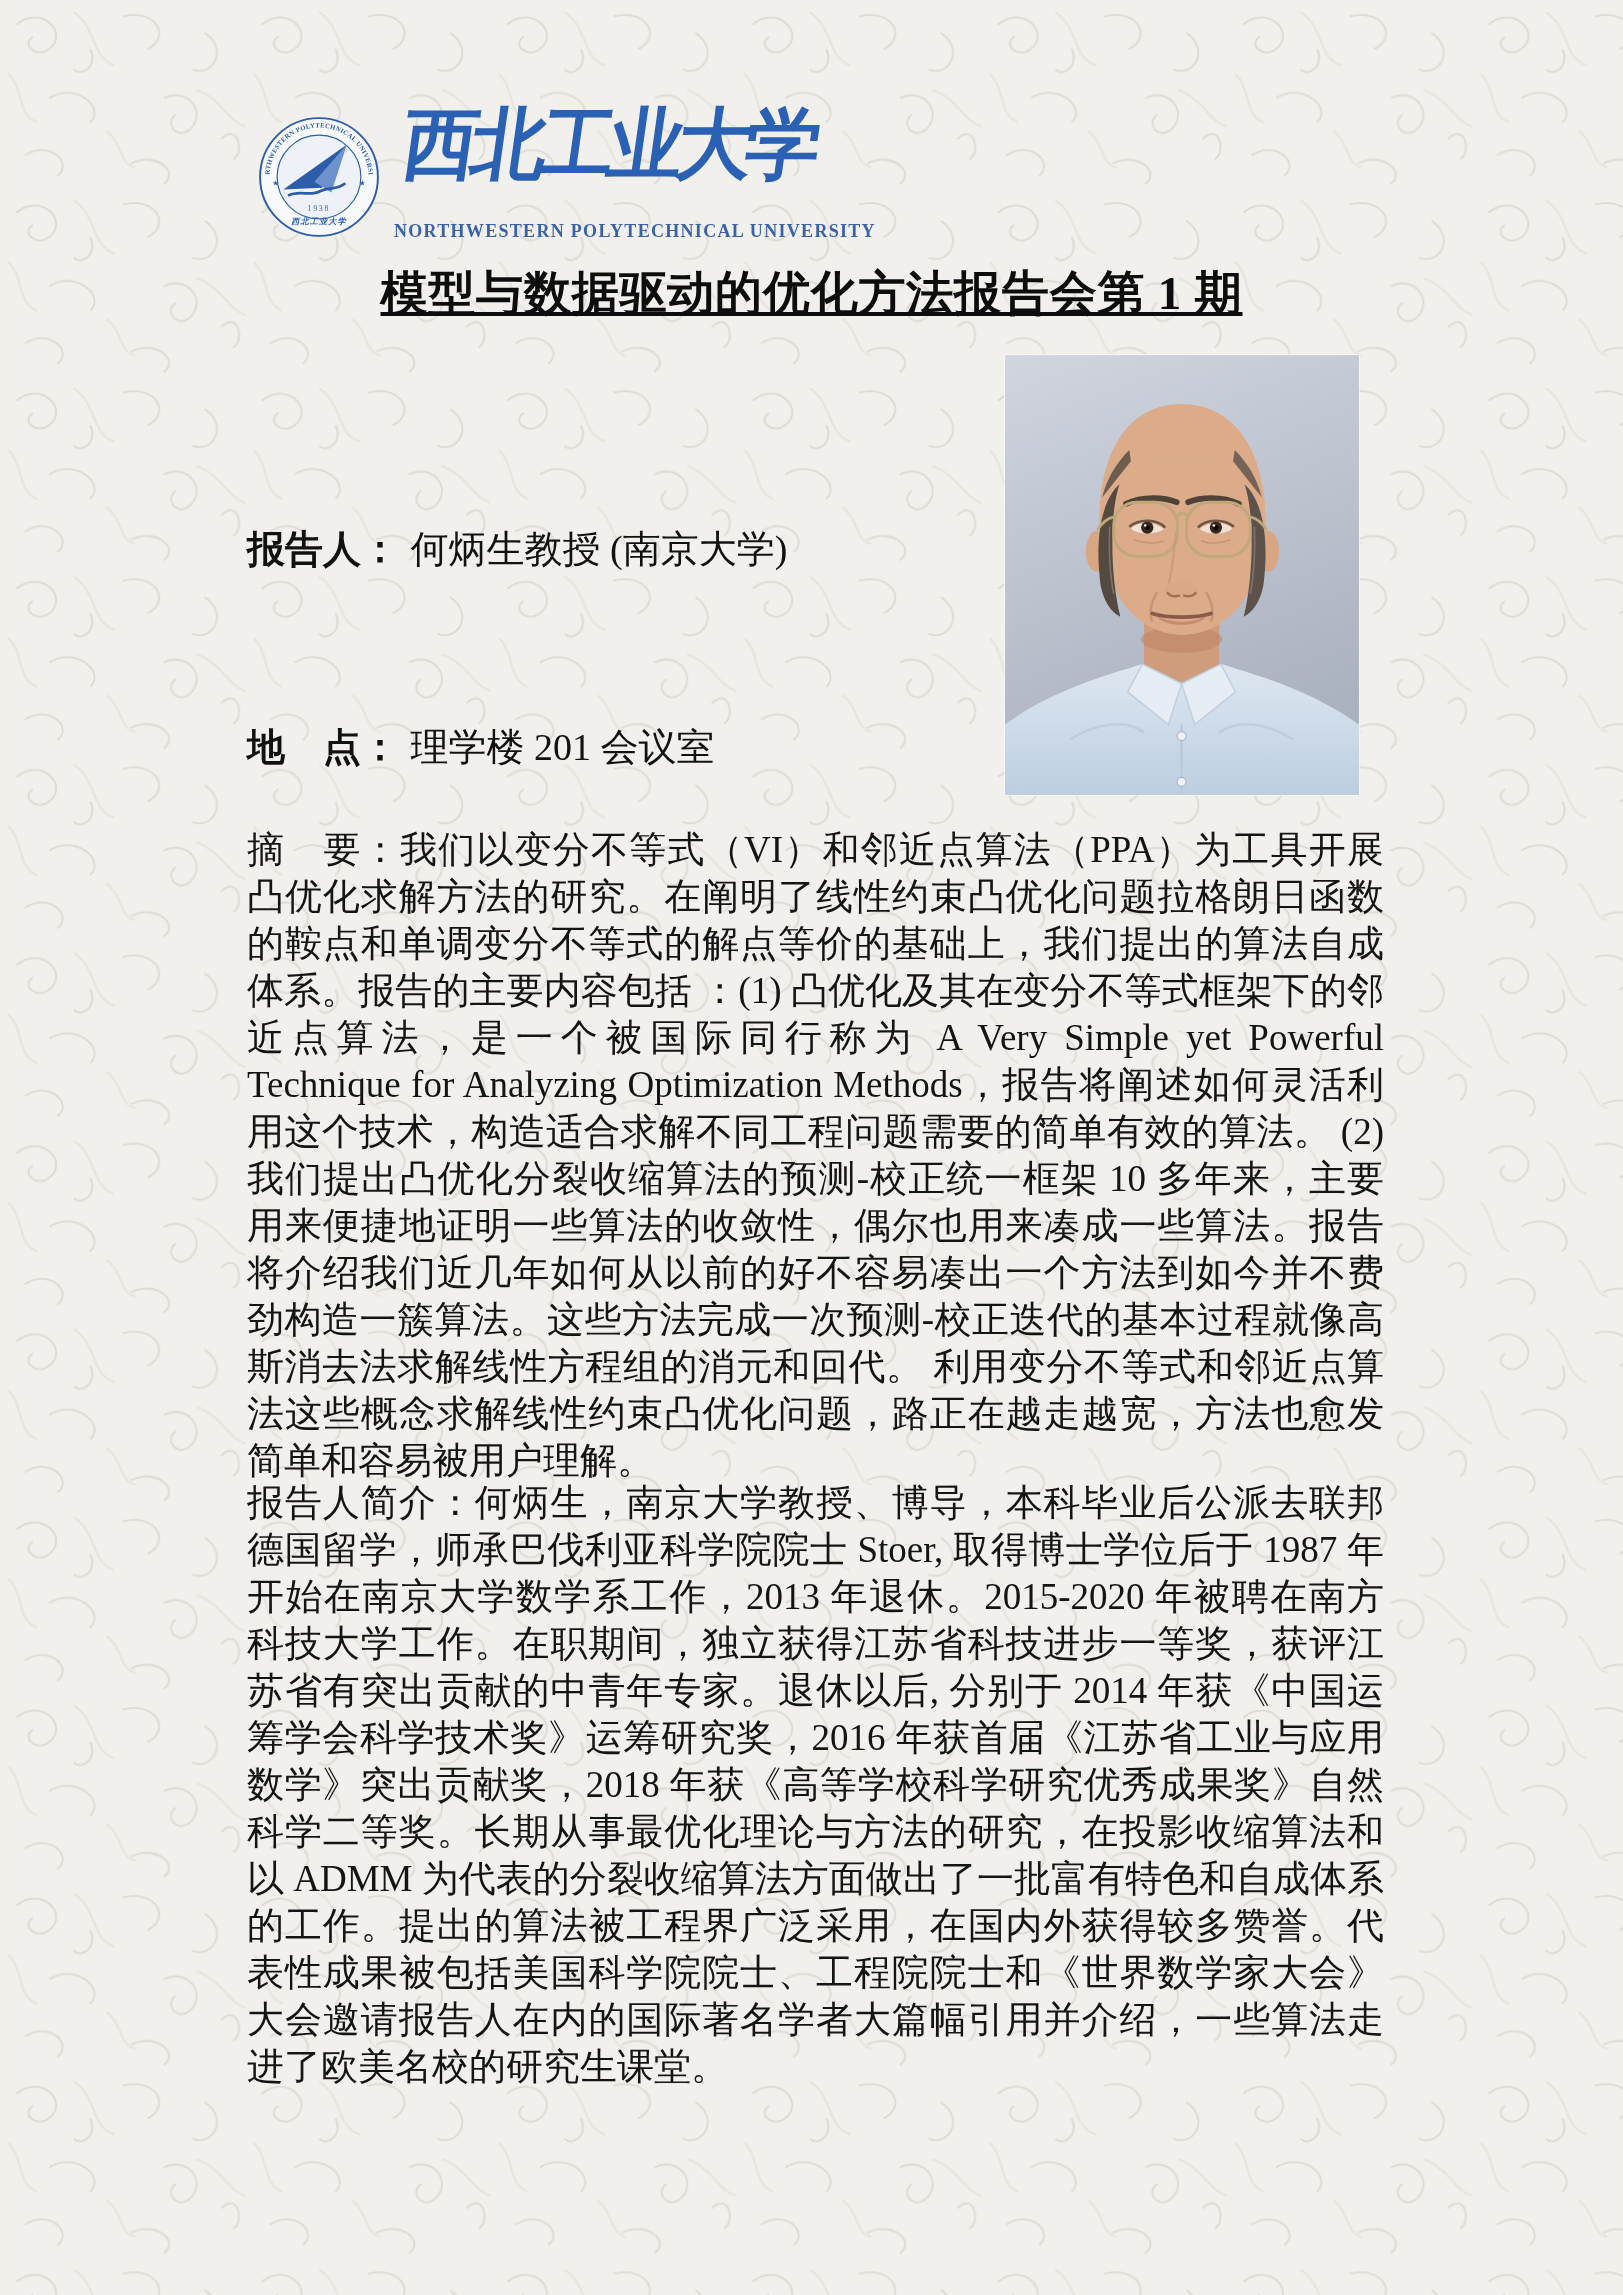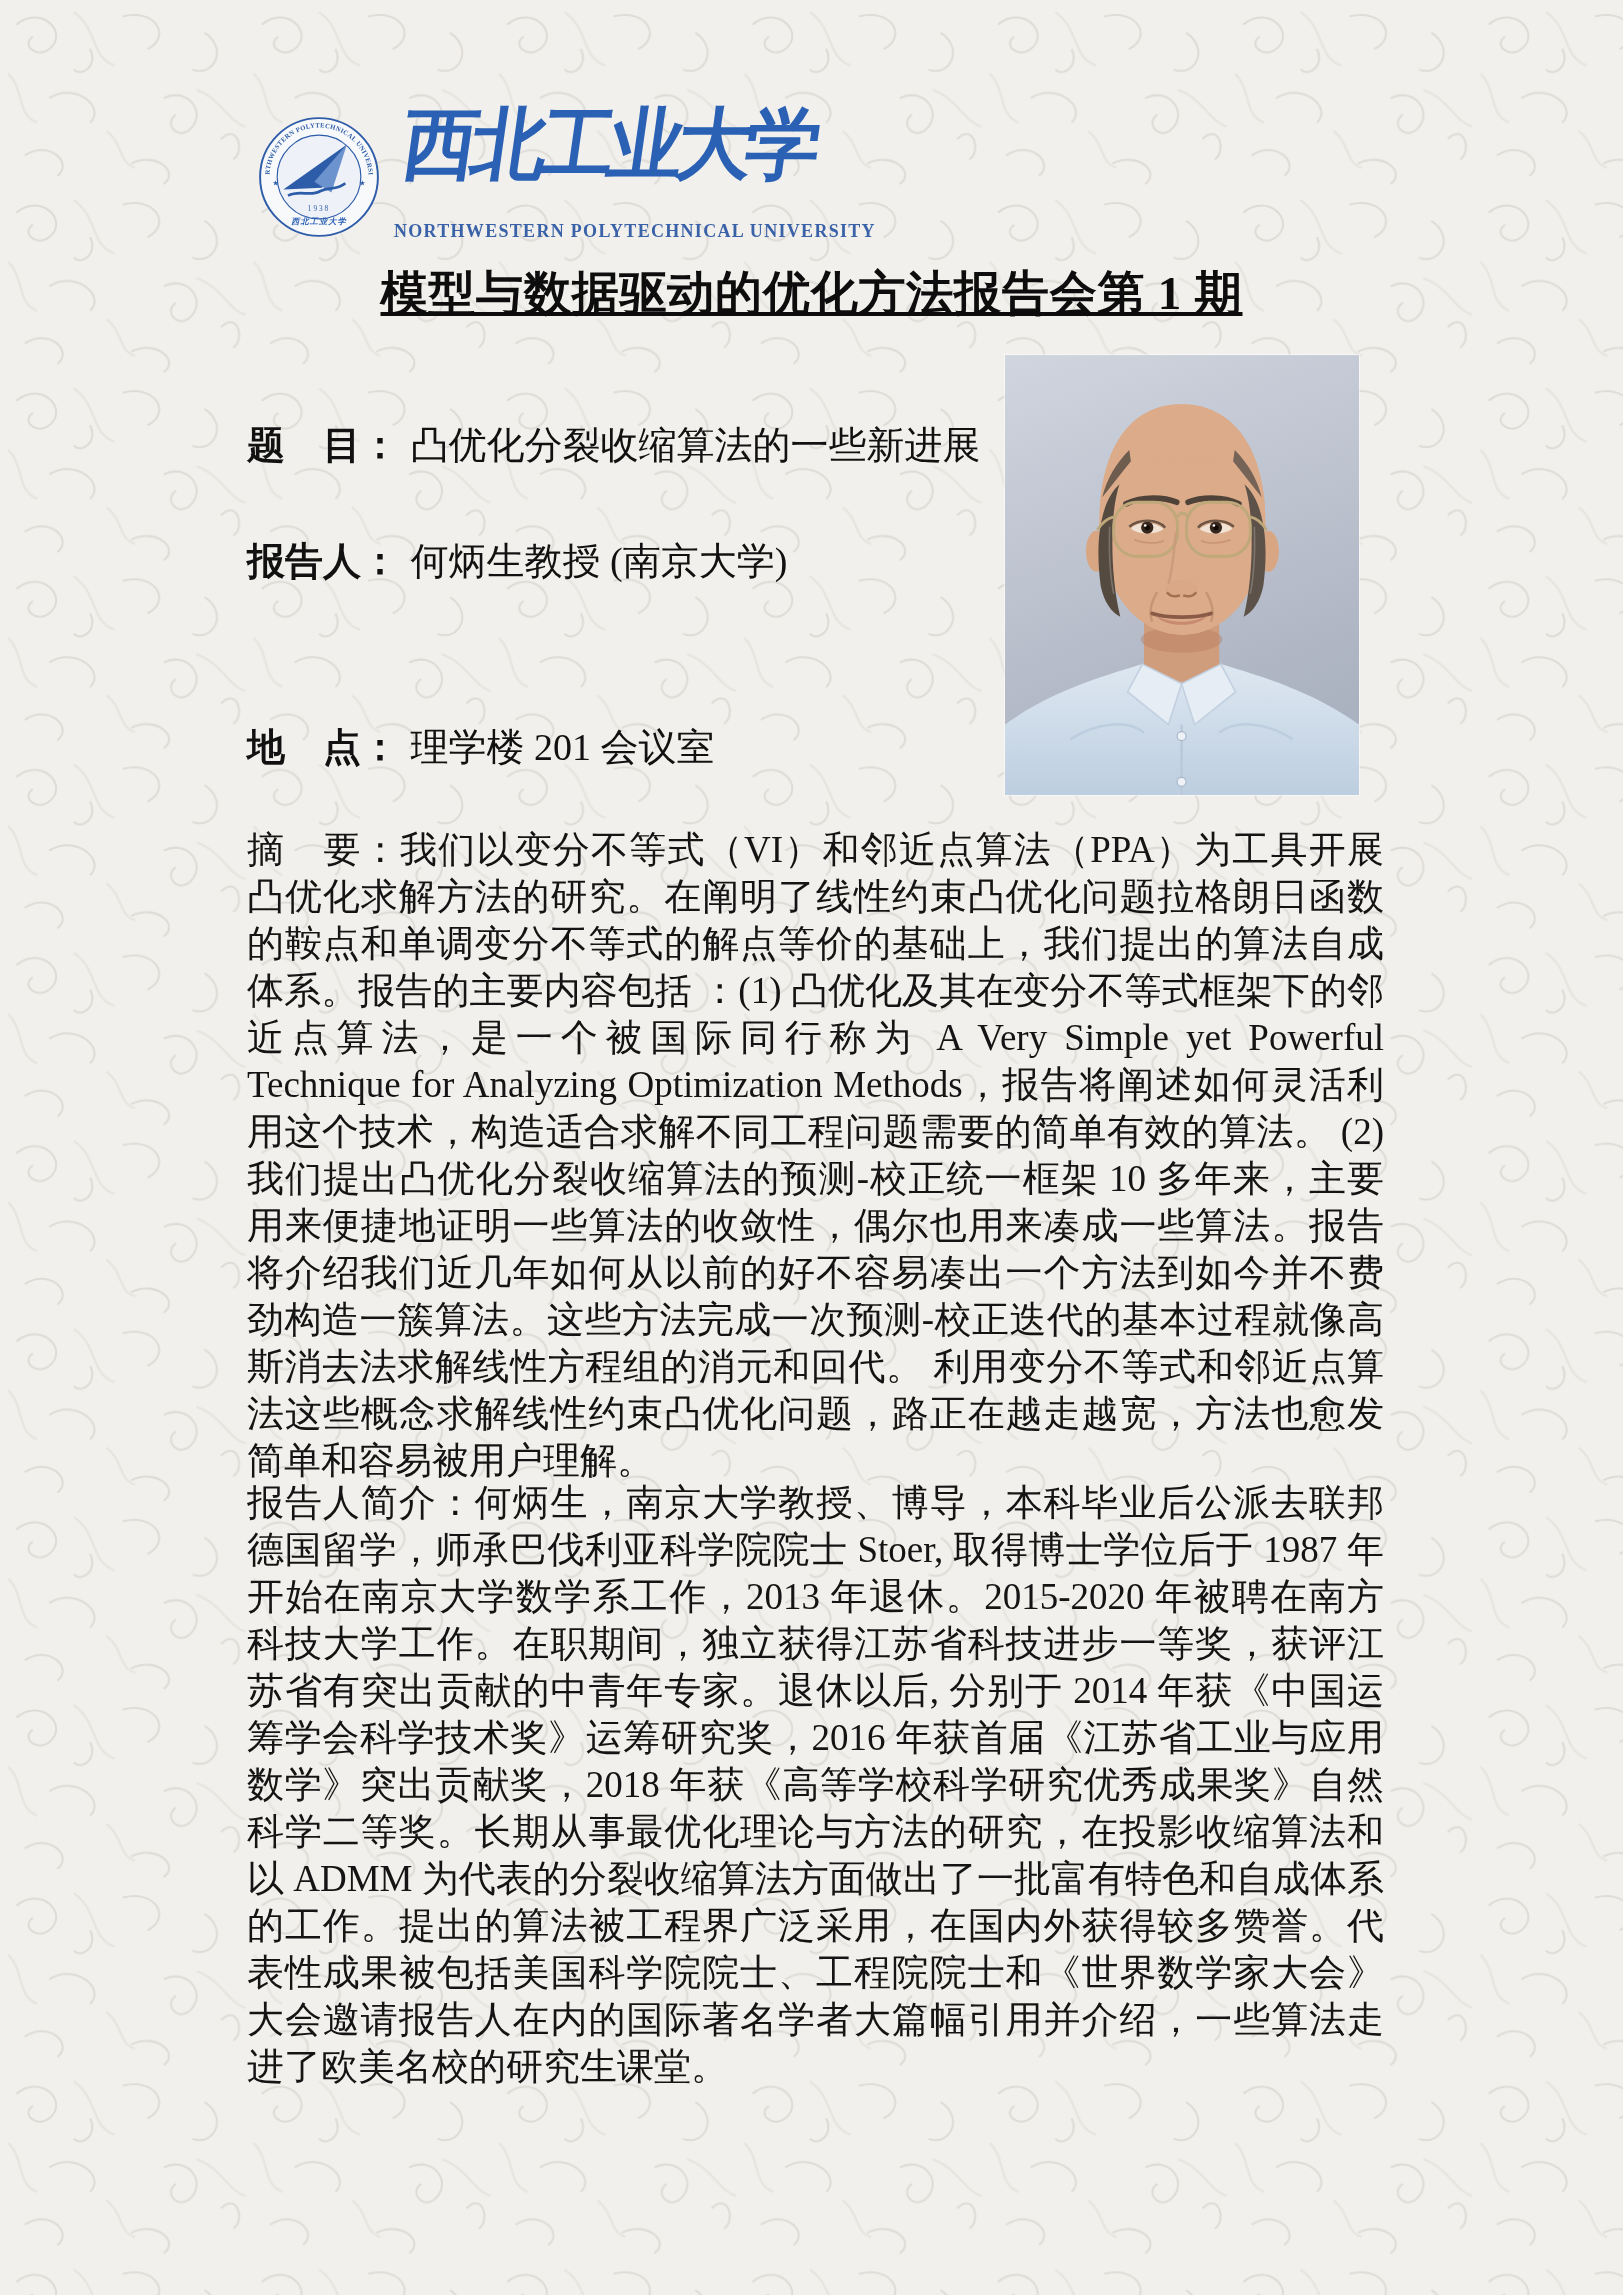--- a/index.html
+++ b/index.html
@@ -36,21 +36,21 @@
     position:absolute; left:0; right:0; top:262px;
     text-align:center;
     font-size:47px; font-weight:bold; letter-spacing:0.8px;
     color:#0d0d0d;
     text-decoration:underline;
   }
 
   
   .detail-row { position:absolute; left:247px; white-space:nowrap; font-size:38px; }
   .detail-row.r1 { top:420px; }
-  .detail-row.r2 { top:536px; }
+  .detail-row.r2 { top:524px; }
   .detail-row.r3 { top:623px; }
   .detail-row.r4 { top:722px; }
   .detail-label { font-weight:bold; }
   .detail-value { margin-left:11.5px; }
 
   
   .photo {
     position:absolute; left:1005px; top:355px;
     width:354px; height:440px;
     box-shadow: 0 0 0 0.8px rgba(255,255,255,0.6);
@@ -121,23 +121,20 @@
         <text x="80" y="124" font-size="9.5" letter-spacing="2.5" fill="#2d5ca8" text-anchor="middle">1938</text>
         <text x="80" y="140" font-size="10.5" letter-spacing="1.5" fill="#2b61b4" font-weight="bold" font-style="italic" text-anchor="middle">西北工业大学</text>
       </svg>
 
       <div class="uni-cn">西北工业大学</div>
       <div class="uni-en">NORTHWESTERN  POLYTECHNICAL  UNIVERSITY</div>
     </div>
 
     <div class="doc-title">模型与数据驱动的优化方法报告会第 1 期</div>
 
-    <div class="detail-row r1">
-      <span class="detail-label">题　目：</span><span class="detail-value">凸优化分裂收缩算法的一些新进展</span>
-    </div>
     <div class="detail-row r2">
       <span class="detail-label">报告人：</span><span class="detail-value">何炳生教授 (南京大学)</span>
     </div>
     <div class="detail-row r4">
       <span class="detail-label">地　点：</span><span class="detail-value">理学楼 201 会议室</span>
     </div>
 
     <svg class="photo" viewBox="0 0 433 538">
       <defs>
         <linearGradient id="pbg" x1="0" y1="0" x2="0.3" y2="1">

